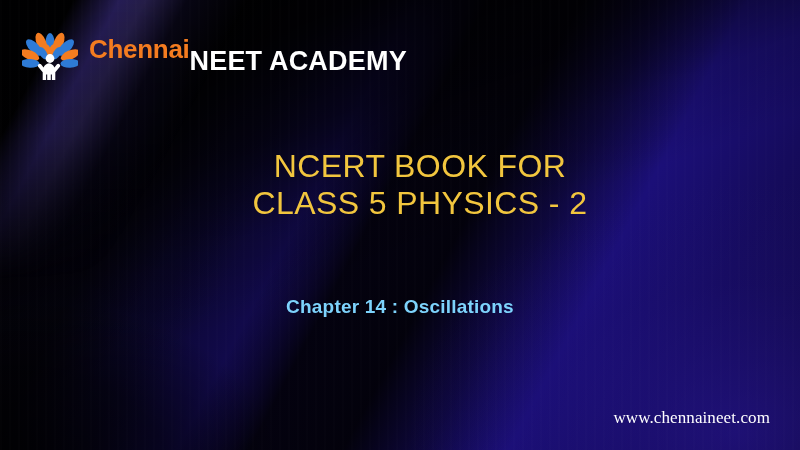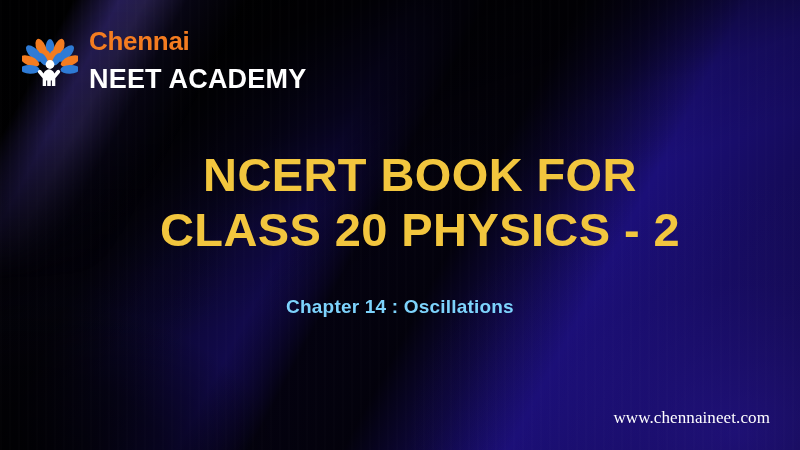--- a/index.html
+++ b/index.html
@@ -116,39 +116,39 @@
   .content { position:absolute; inset:0; }
 
   
   #logo {
     position:absolute; left:22px; top:28px;
     display:flex; align-items:center; gap:11px;
   }
   #logo-mark { position:relative; width:56px; height:54px; flex:none; }
   #logo-mark svg { display:block; width:56px; height:54px; }
 
-  #logo-text { display:flex; flex-direction:column; line-height:1; }
+  #logo-text { display:flex; flex-direction:row; line-height:1; }
   .logo-line1 {
     font-size:26px; font-weight:700; letter-spacing:-0.3px;
     color:#F47C20;
   }
   .logo-line2 {
     font-size:27px; font-weight:700; letter-spacing:0.2px;
     color:#ffffff; margin-top:12px;
   }
 
   
   #headline {
     position:absolute; left:0; right:0; top:148px;
     text-align:center;
   }
   .hl-line {
     color:#F2C63E;
-    font-weight:700;
-    font-size:47px;
+    font-weight:400;
+    font-size:32px;
     line-height:1.16;
     letter-spacing:0.4px;
     white-space:nowrap;
     margin-left:40px;
   }
 
   #subtitle {
     position:absolute; left:0; right:0; top:296px;
     text-align:center;
     color:#7dd3fc;
@@ -249,21 +249,21 @@
       </div>
 
       <div id="logo-text">
         <span class="logo-line1">Chennai</span>
         <span class="logo-line2">NEET ACADEMY</span>
       </div>
     </div>
 
     <div id="headline">
       <div class="hl-line">NCERT BOOK FOR</div>
-      <div class="hl-line">CLASS 20 PHYSICS - 2</div>
+      <div class="hl-line">CLASS 5 PHYSICS - 2</div>
     </div>
 
     <div id="subtitle">Chapter 14 : Oscillations</div>
 
     <div id="footer-url">www.chennaineet.com</div>
 
   </div>
 </div>
 
 </body></html>

